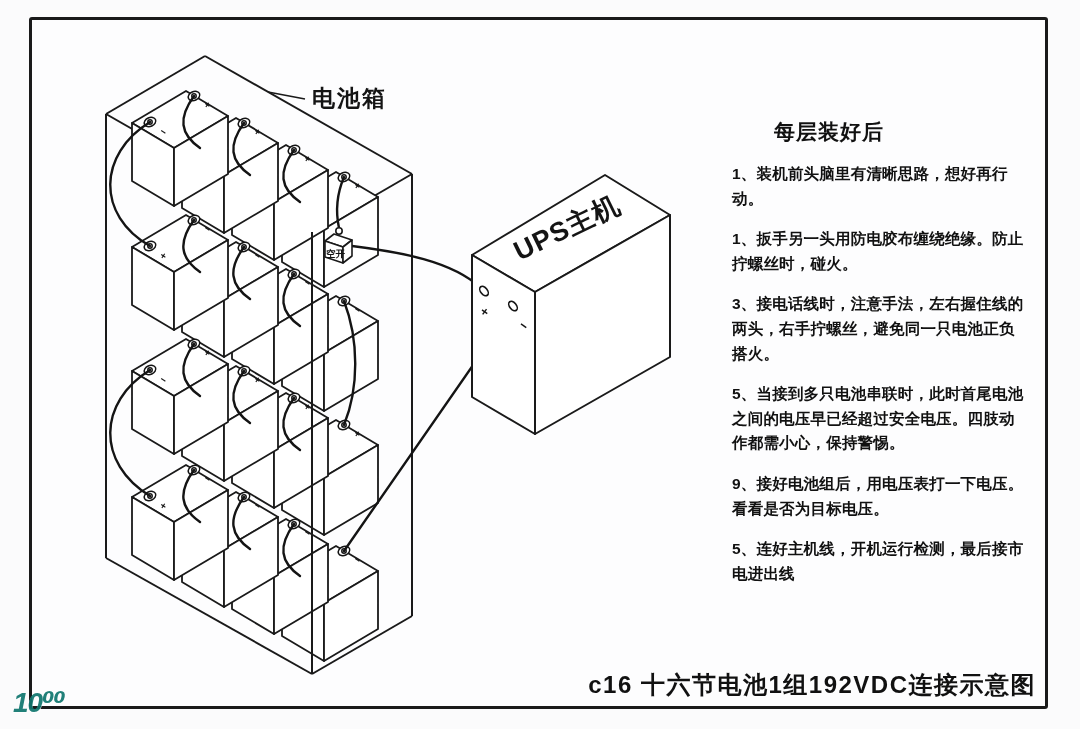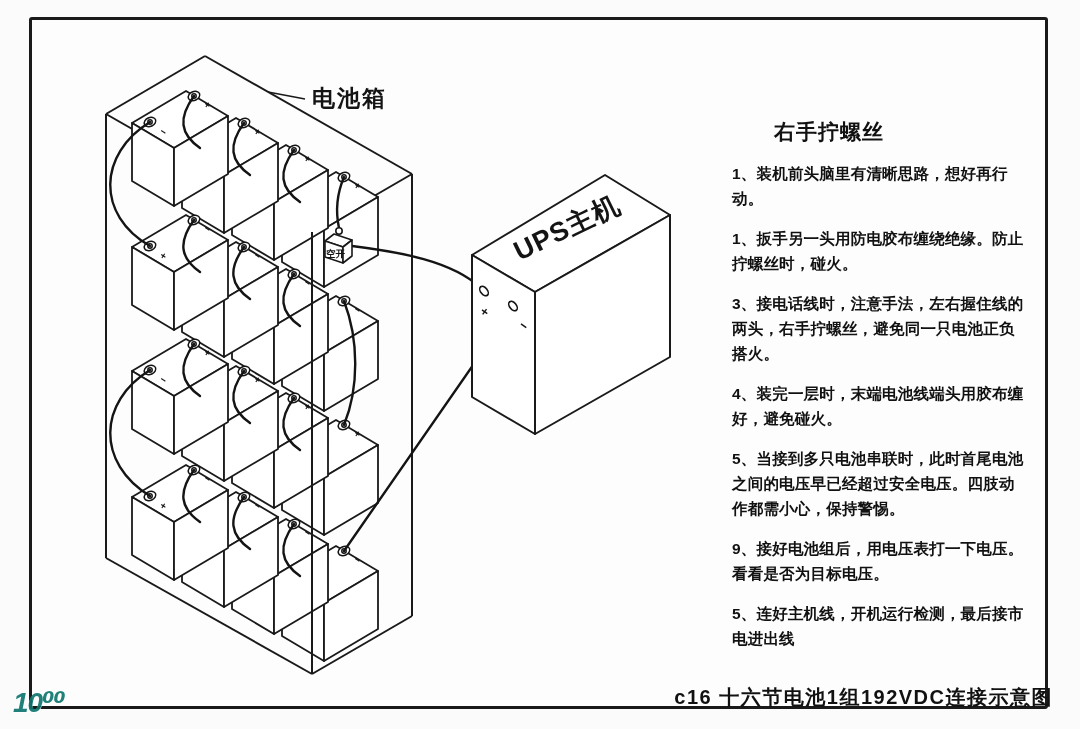--- a/index.html
+++ b/index.html
@@ -14,21 +14,21 @@
   svg.art{position:absolute;left:0;top:0;width:1080px;height:729px;}
   svg.art text{font-family:"Liberation Sans","DejaVu Sans",sans-serif;fill:#141414;}
   .box-label{font-size:23px;font-weight:600;letter-spacing:2px;}
   .ups-label{font-size:27px;font-weight:700;letter-spacing:1px;}
   .breaker-label{font-size:9.5px;font-weight:600;}
   .pol{font-size:10px;font-weight:700;}
   .ups-pol{font-size:13px;font-weight:700;}
   .notes{position:absolute;left:716px;top:118px;width:327px;}
   .notes-title{font-size:21px;font-weight:700;letter-spacing:1px;margin:0 0 10px 58px;}
   .notes p{margin:16px;font-size:15.5px;line-height:24.6px;font-weight:600;letter-spacing:.2px;}
-  .caption{position:absolute;right:27px;top:669px;font-size:20px;font-weight:600;letter-spacing:1.5px;margin-top:15px;}
+  .caption{position:absolute;right:44px;top:669px;font-size:24px;font-weight:600;letter-spacing:1.5px;}
   .watermark{position:absolute;left:13px;top:686px;display:flex;align-items:flex-start;gap:5px;
     color:#0f766e;opacity:.92;text-shadow:0 1px 0 #fff;}
   .wm-logo{font-size:28px;font-weight:700;font-style:italic;letter-spacing:-1px;}
   .wm-text{font-size:25px;font-weight:700;letter-spacing:2px;}
 </style>
 </head>
 <body>
 
 <div class="stage">
   <div class="frame"></div>
@@ -155,25 +155,24 @@
       </g>
       <text class="ups-pol" x="479" y="313" transform="rotate(36 479 313)">+</text>
       <text class="ups-pol" x="518" y="327" transform="rotate(36 518 327)">−</text>
     </g>
 
     <path d="M268,92 L305,99" stroke="#1a1a1a" stroke-width="1.6"></path>
     <text class="box-label" x="312" y="106">电池箱</text>
   </svg>
 
   <div class="notes">
-    <div class="notes-title">右手拧螺丝</div>
+    <div class="notes-title">每层装好后</div>
     <p>1、装机前头脑里有清晰思路，想好再行动。</p>
     <p>1、扳手另一头用防电胶布缠绕绝缘。防止拧螺丝时，碰火。</p>
     <p>3、接电话线时，注意手法，左右握住线的两头，右手拧螺丝，避免同一只电池正负搭火。</p>
-    <p>4、装完一层时，末端电池线端头用胶布缠好，避免碰火。</p>
     <p>5、当接到多只电池串联时，此时首尾电池之间的电压早已经超过安全电压。四肢动作都需小心，保持警惕。</p>
     <p>9、接好电池组后，用电压表打一下电压。看看是否为目标电压。</p>
     <p>5、连好主机线，开机运行检测，最后接市电进出线</p>
   </div>
 
   <div class="caption">c16 十六节电池1组192VDC连接示意图</div>
 
   <div class="watermark">
     <span class="wm-logo">10⁰⁰</span>
   </div>

